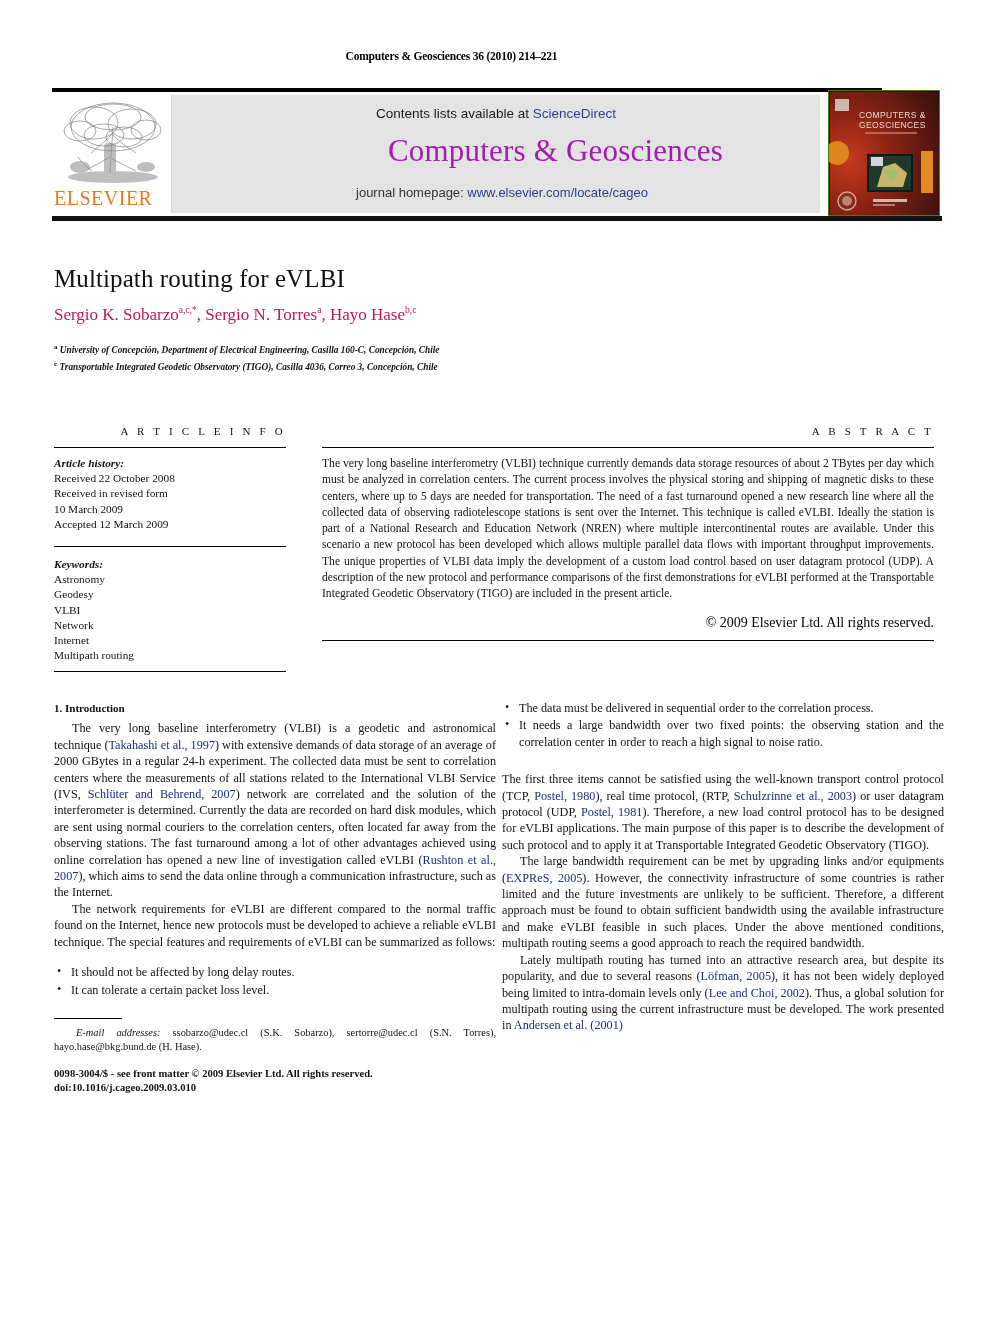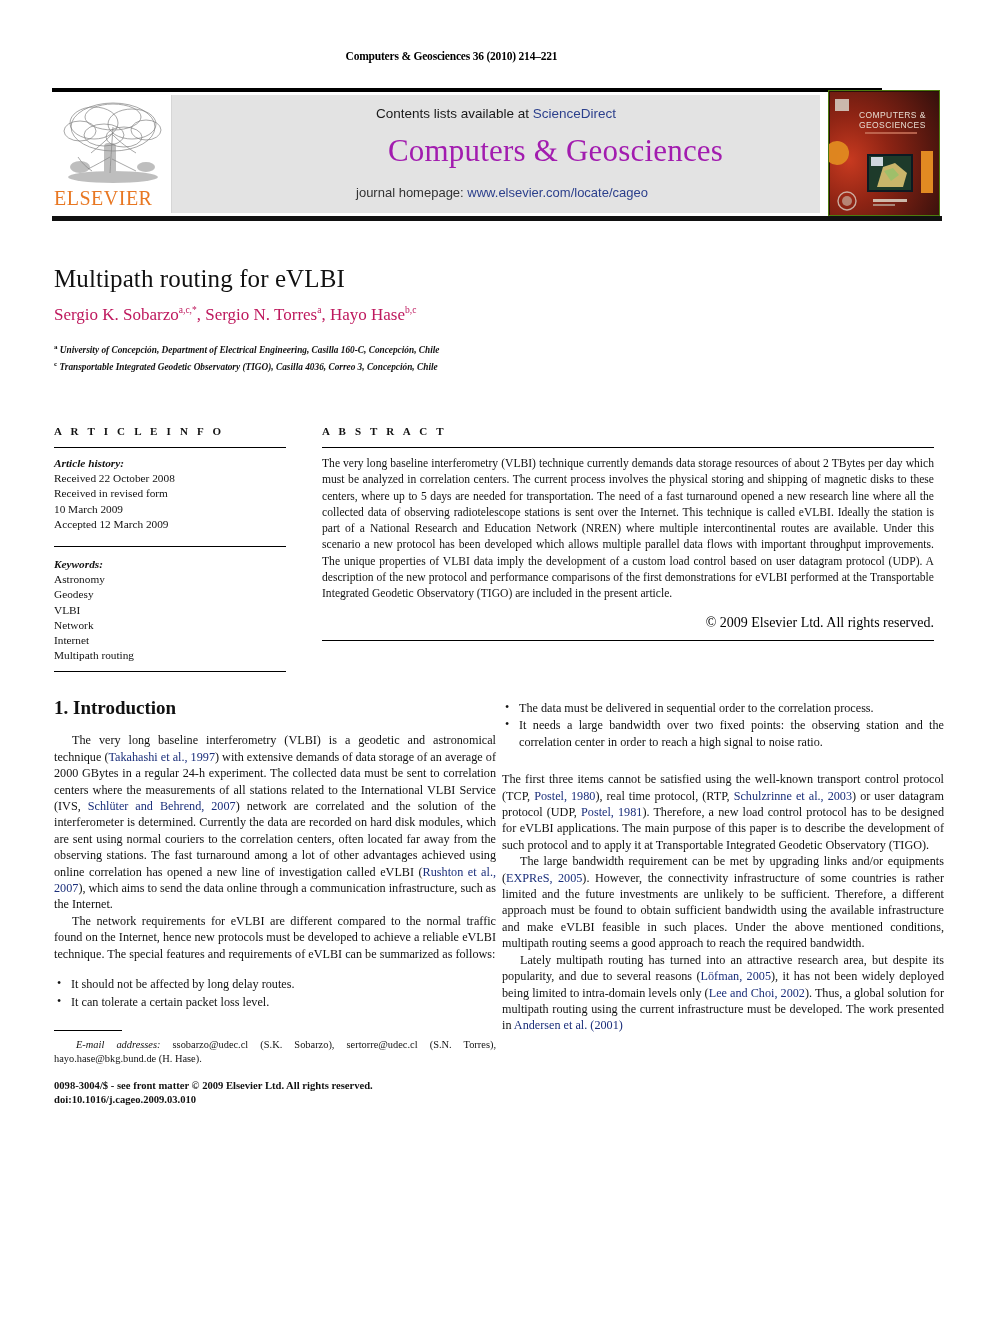--- a/index.html
+++ b/index.html
@@ -151,24 +151,25 @@
     left: 54px; top: 425px;
     width: 232px;
   }
   .abscol {
     position: absolute;
     left: 322px; top: 425px;
     width: 612px;
   }
   .sechead {
     font-size: 11px;
-    font-weight: bold;
+    font-weight: normal;
     letter-spacing: 3.2px;
     color: #111;
     font-family: "Liberation Serif", serif;
+    text-align: right;
   }
   .hr-thin {
     border: 0;
     border-top: 1px solid #000;
     margin: 10px 0 8px 0;
   }
   .info-body {
     font-size: 11.3px;
     line-height: 15.2px;
     color: #111;
@@ -193,23 +194,23 @@
     width: 442px;
     font-size: 12.2px;
     line-height: 16.4px;
     text-align: justify;
     color: #111;
   }
   .col-left  { left: 54px; }
   .col-right { left: 502px; }
 
   h2.secnum {
-    font-size: 19px;
+    font-size: 11px;
     font-weight: bold;
-    margin: 0 0 16px 0;
+    margin: 0 0 4px 0;
     font-family: "Liberation Serif", serif;
   }
   p.body { margin: 0; text-indent: 18px; }
   p.body.noindent { text-indent: 0; }
   .ref { color: #1a2e7a; }
 
   ul.bullets {
     list-style: none;
     margin: 14px 0 0 0;
     padding: 0;

